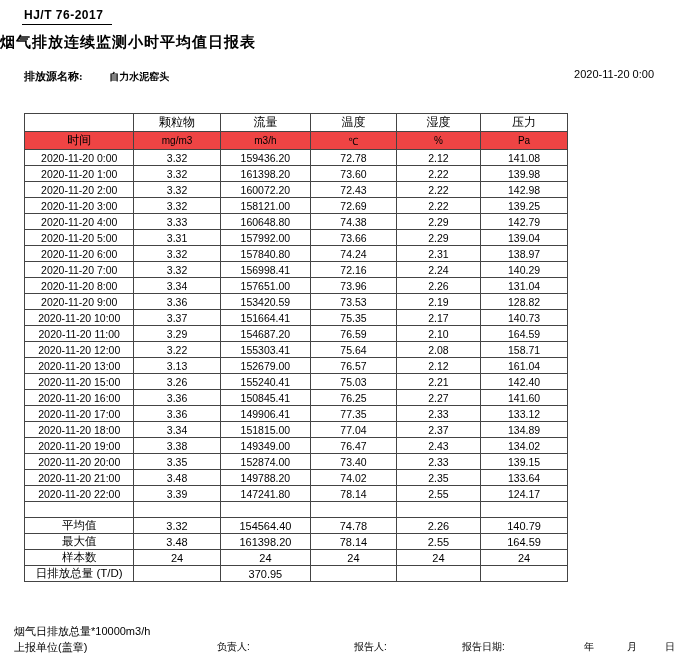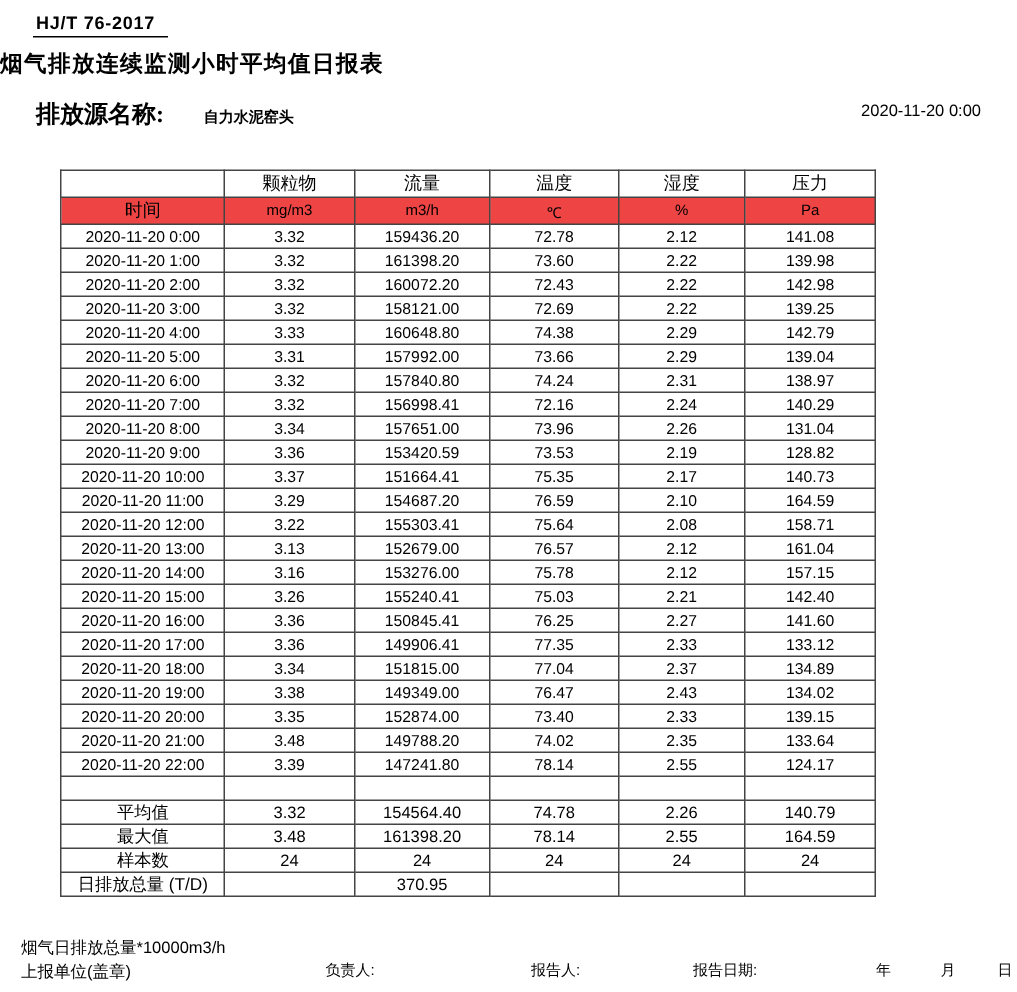--- a/index.html
+++ b/index.html
@@ -22,32 +22,31 @@
   }
 
   .doc-title{
     position:absolute;left:0;right:0;top:33px;
     text-align:left;font-size:15px;font-weight:bold;letter-spacing:1px;
   }
 
   .meta-row{
     position:absolute;left:24px;right:24px;top:66px;height:18px;
   }
-  .src-label{font-size:16px;font-weight:bold;font-family:Liberation Serif, serif;}
+  .src-label{font-size:11px;font-weight:bold;font-family:Liberation Serif, serif;}
   .src-name{font-size:10px;font-weight:bold;margin-left:22px;}
   .meta-date{
     position:absolute;right:0;top:2px;font-size:11px;
   }
 
   table.report{
     position:absolute;left:24px;top:113px;
     border-collapse:collapse;
     width:544px;
     font-size:10.5px;
-    margin-left:16px;
   }
   table.report td, table.report th{
     border:1px solid #444;
     text-align:center;
     vertical-align:middle;
     padding:0;
     height:15px;
     font-weight:normal;
   }
   .hdr-blank{border:1px solid #444;}
@@ -238,28 +237,20 @@
         </tr>
         <tr class="data-row">
           <td class="tcell">2020-11-20 13:00</td>
           <td class="tcell">3.13</td>
           <td class="tcell">152679.00</td>
           <td class="tcell">76.57</td>
           <td class="tcell">2.12</td>
           <td class="tcell">161.04</td>
         </tr>
         <tr class="data-row">
-          <td class="tcell">2020-11-20 14:00</td>
-          <td class="tcell">3.16</td>
-          <td class="tcell">153276.00</td>
-          <td class="tcell">75.78</td>
-          <td class="tcell">2.12</td>
-          <td class="tcell">157.15</td>
-        </tr>
-        <tr class="data-row">
           <td class="tcell">2020-11-20 15:00</td>
           <td class="tcell">3.26</td>
           <td class="tcell">155240.41</td>
           <td class="tcell">75.03</td>
           <td class="tcell">2.21</td>
           <td class="tcell">142.40</td>
         </tr>
         <tr class="data-row">
           <td class="tcell">2020-11-20 16:00</td>
           <td class="tcell">3.36</td>

